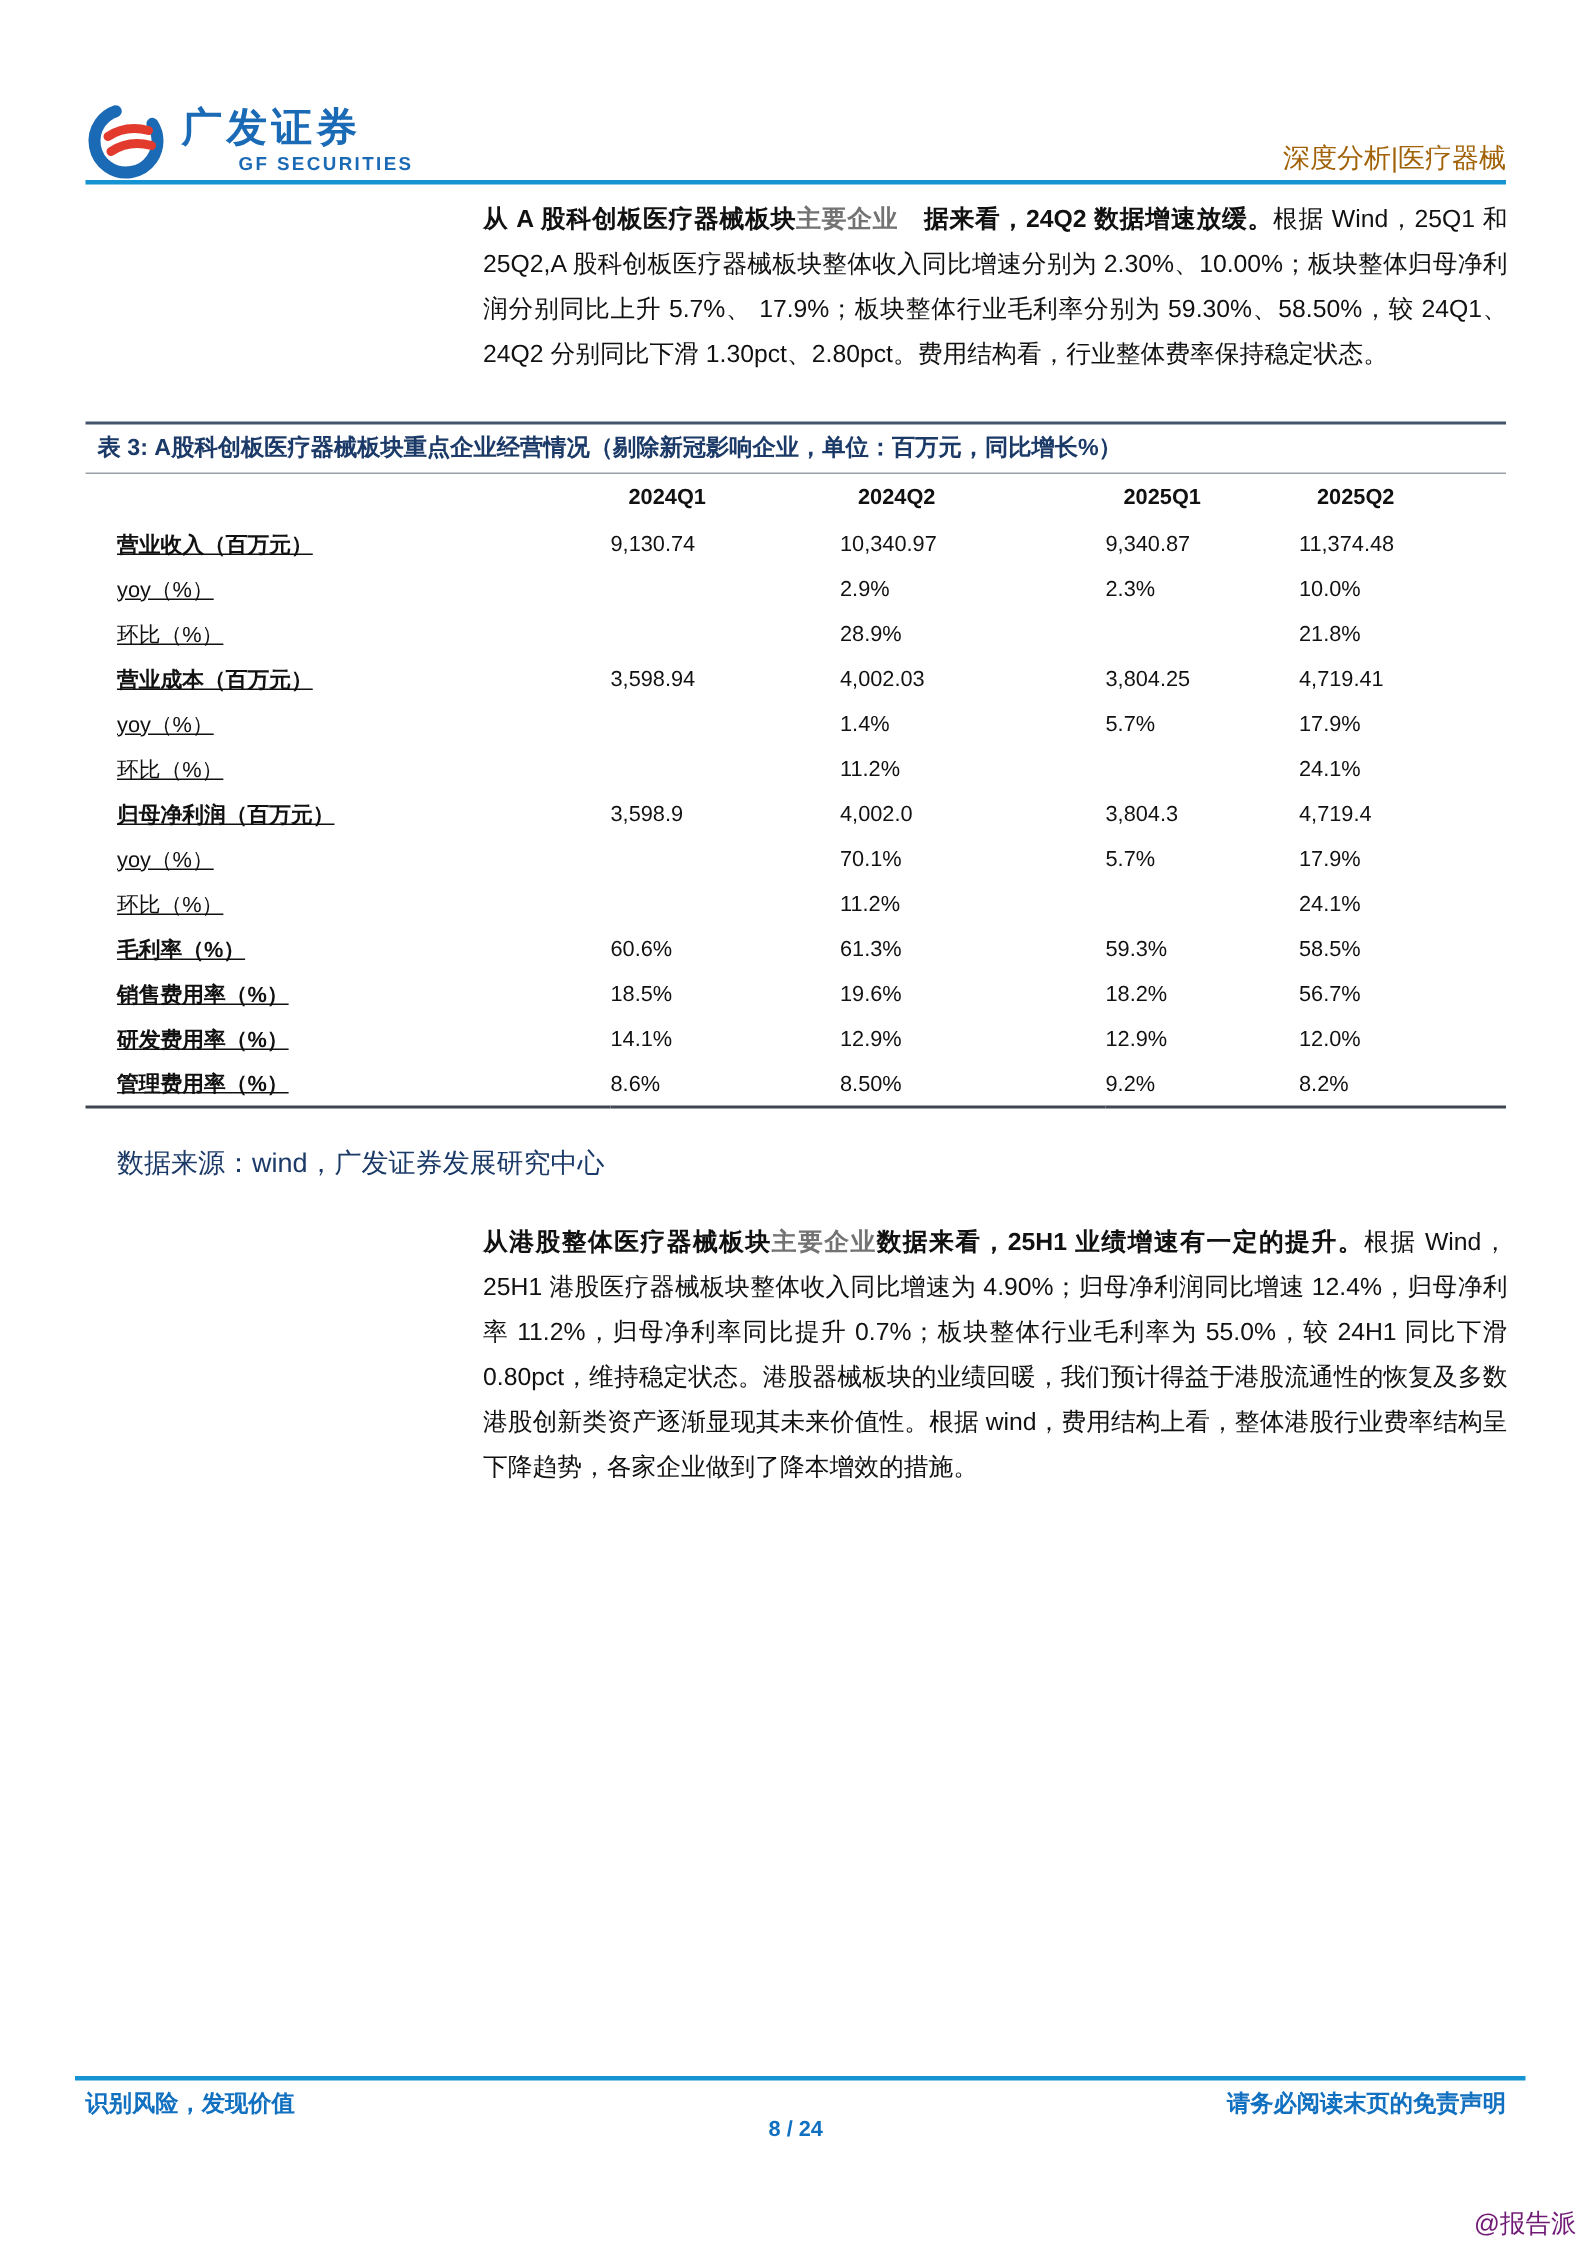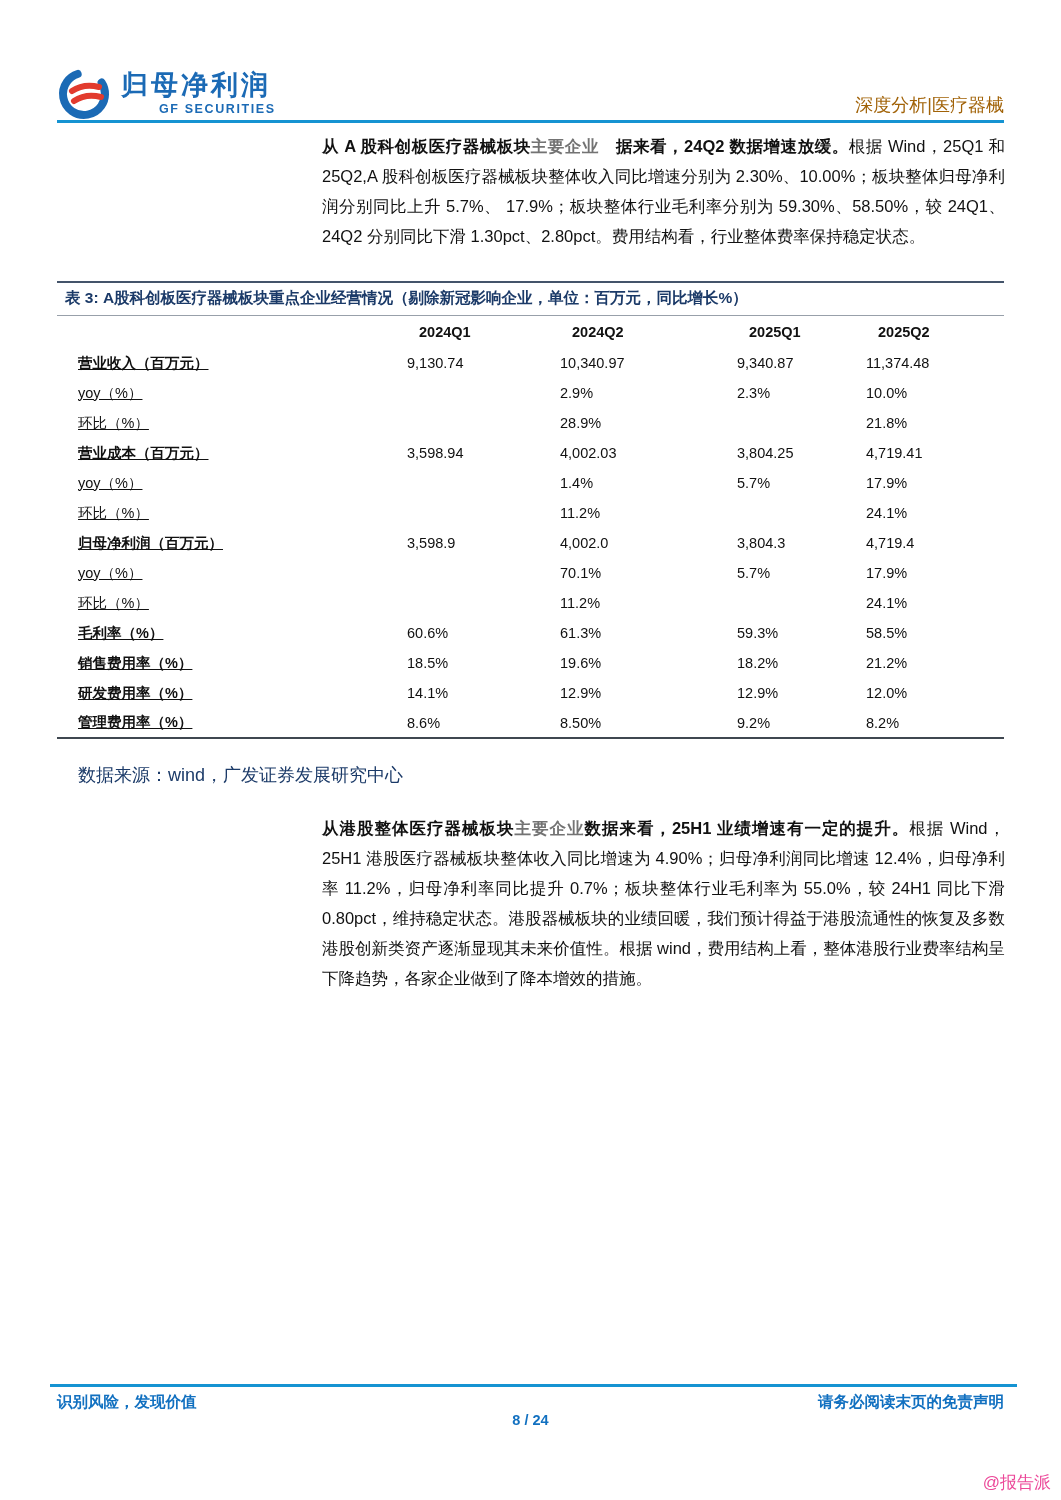--- a/index.html
+++ b/index.html
@@ -49,36 +49,36 @@
   .table-source { margin-top:24px; color:#1b3a68; font-size:18px; padding-left:21px; }
 
   
   .footer-rule { position:absolute; top:1384px; left:50px; right:44px; height:3px; background:#1593d2; }
   .footer-row { position:absolute; top:1392px; left:57px; right:57px;
     display:flex; justify-content:space-between; color:#1170c0;
     font-size:15.5px; font-weight:700; }
   .page-num { position:absolute; top:1412px; left:0; width:100%; text-align:center;
     color:#1170c0; font-size:14.5px; font-weight:700; }
 
-  .watermark { position:absolute; right:10px; bottom:6px; color:#ec4899; font-size:17px; }
+  .watermark { position:absolute; right:10px; bottom:6px; color:#701a75; font-size:17px; }
 </style>
 </head>
 <body>
 
 <div class="page">
 
   <div class="header">
     <div class="logo">
       <svg class="logo-mark" viewBox="0 0 54 54" aria-hidden="true">
         <circle cx="27" cy="27" r="21" fill="none" stroke="#1b6ab5" stroke-width="8" stroke-dasharray="104 28" stroke-dashoffset="-8" stroke-linecap="round" transform="rotate(-55 27 27)"></circle>
         <path d="M15 24 Q27 16 42 20" fill="none" stroke="#e23b2e" stroke-width="6" stroke-linecap="round"></path>
         <path d="M17 34 Q29 26 44 30" fill="none" stroke="#e23b2e" stroke-width="6" stroke-linecap="round"></path>
       </svg>
       <div class="logo-text">
-        <div class="logo-cn">归母净利润</div>
+        <div class="logo-cn">广发证券</div>
         <div class="logo-en">GF SECURITIES</div>
       </div>
     </div>
     <div class="header-right"><span>深度分析</span><span>|</span><span>医疗器械</span></div>
   </div>
   <div class="header-rule"></div>
 
   <div class="para para1" id="para1"><span class="seg-bold">从 A 股科创板医疗器械板块</span><span class="seg-bold-link">主要企业</span><span class="seg-bold">　据来看，24Q2 数据增速放缓。</span><span class="seg-normal">根据 Wind，25Q1 和 25Q2,A 股科创板医疗器械板块整体收入同比增速分别为 2.30%、10.00%；板块整体归母净利润分别同比上升 5.7%、 17.9%；板块整体行业毛利率分别为 59.30%、58.50%，较 24Q1、24Q2 分别同比下滑 1.30pct、2.80pct。费用结构看，行业整体费率保持稳定状态。</span></div>
 
   <section class="table-block">
@@ -169,21 +169,21 @@
             <td>60.6%</td>
             <td>61.3%</td>
             <td>59.3%</td>
             <td>58.5%</td>
           </tr>
           <tr>
             <td class="lbl b">销售费用率（%）</td>
             <td>18.5%</td>
             <td>19.6%</td>
             <td>18.2%</td>
-            <td>21.2%</td>
+            <td>56.7%</td>
           </tr>
           <tr>
             <td class="lbl b">研发费用率（%）</td>
             <td>14.1%</td>
             <td>12.9%</td>
             <td>12.9%</td>
             <td>12.0%</td>
           </tr>
           <tr>
             <td class="lbl b">管理费用率（%）</td>

